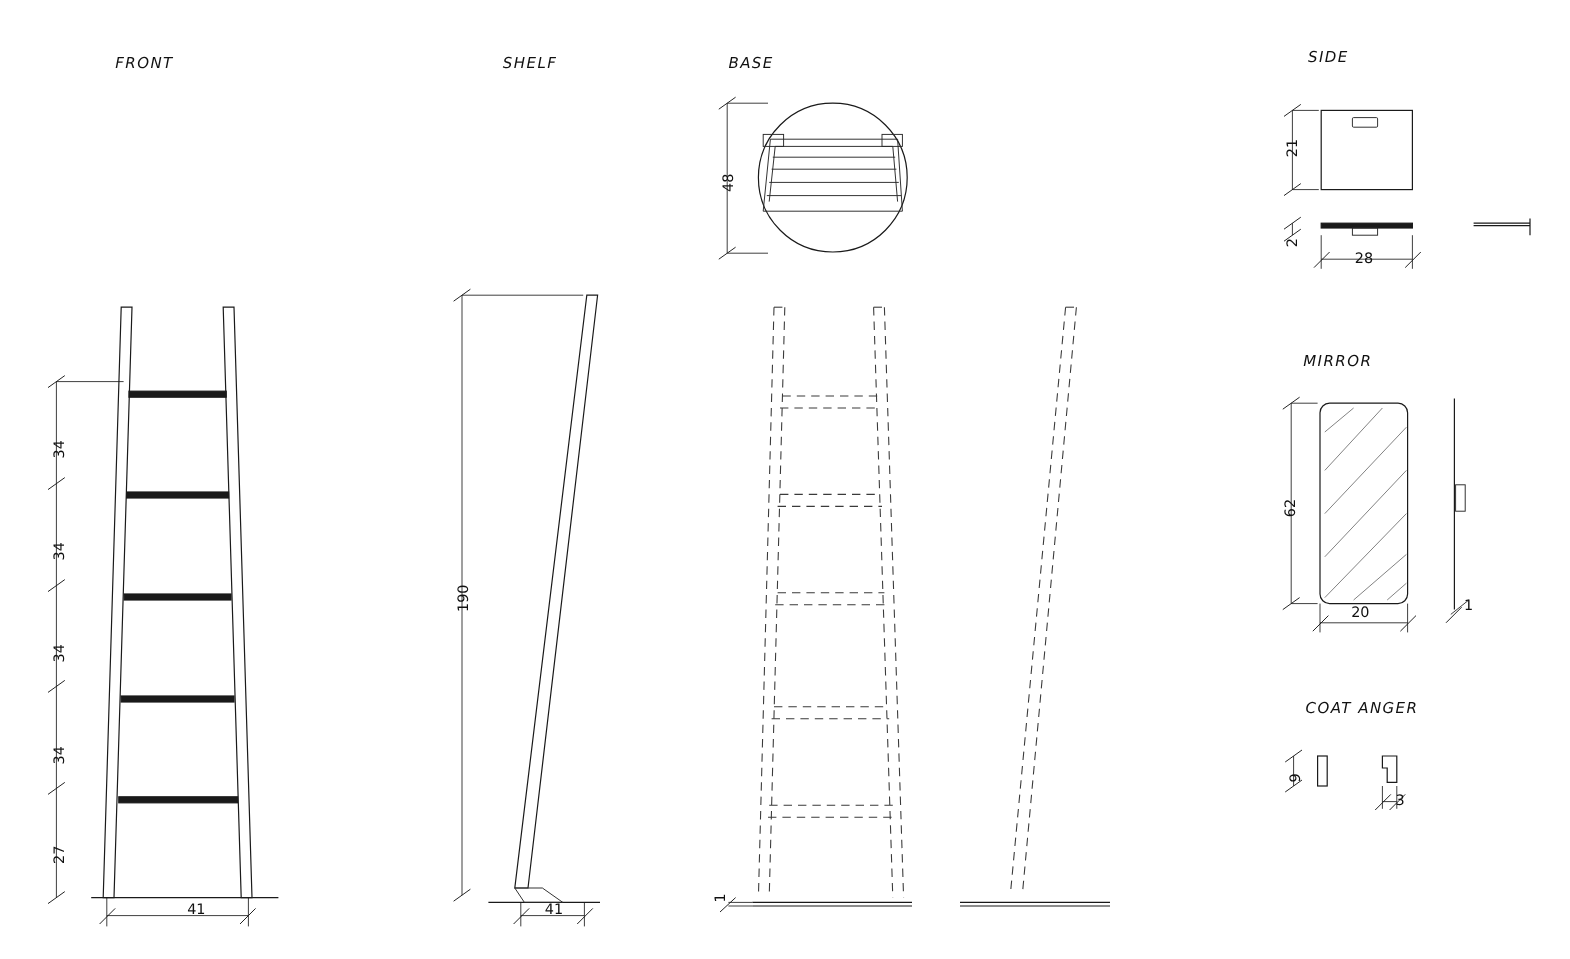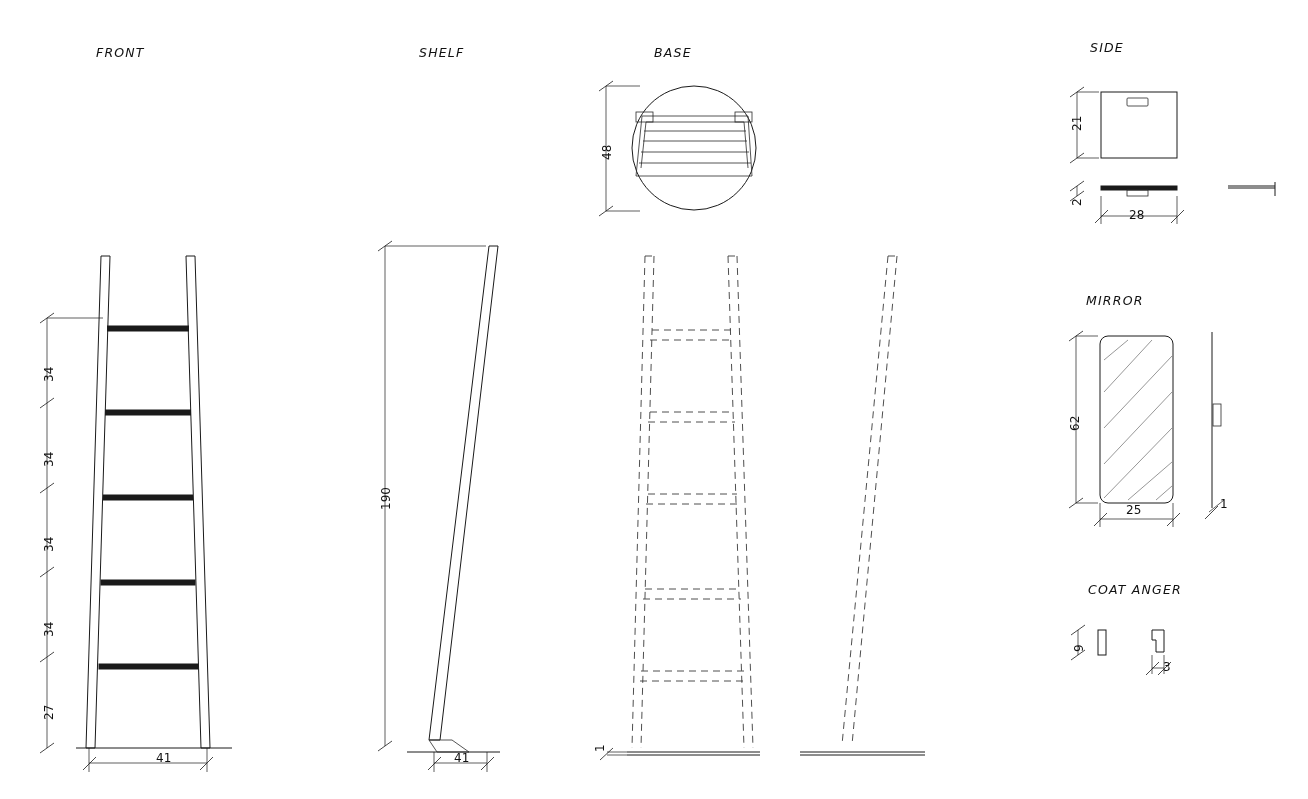--- a/index.html
+++ b/index.html
@@ -19,21 +19,21 @@
   .fillbar{fill:#1a1a1a;stroke:#1a1a1a;stroke-width:1;}
   .glass{stroke:#6a6a6a;stroke-width:0.7;fill:none;}
 </style>
 </head>
 <body>
 
 <div class="stage">
 
   <div class="lbl" style="left:96px;top:45px;">FRONT</div>
   <div class="lbl" style="left:419px;top:45px;">SHELF</div>
-  <div class="lbl" style="left:654px;top:45px;">BASE</div>
+  <div class="lbl" style="left:607px;top:45px;">BASE</div>
   <div class="lbl" style="left:1090px;top:40px;">SIDE</div>
   <div class="lbl" style="left:1086px;top:274px;margin-top:19px;">MIRROR</div>
   <div class="lbl" style="left:1088px;top:582px;">COAT ANGER</div>
 
   <svg width="1308" height="799" viewBox="0 0 1308 799">
 
     <g>
 
       <path class="ln" d="M101,256 L86,748 L95,748 L110,256 Z"></path>
 
@@ -253,19 +253,19 @@
   <div class="dim" style="left:454px;top:751px;">41</div>
 
   <div class="dim vert" style="left:600px;top:160px;">48</div>
   <div class="dim vert" style="left:593px;top:752px;">1</div>
 
   <div class="dim vert" style="left:1070px;top:131px;">21</div>
   <div class="dim vert" style="left:1070px;top:206px;">2</div>
   <div class="dim" style="left:1129px;top:208px;">28</div>
 
   <div class="dim vert" style="left:1068px;top:431px;">62</div>
-  <div class="dim" style="left:1126px;top:503px;">25</div>
+  <div class="dim" style="left:1126px;top:503px;">20</div>
   <div class="dim" style="left:1220px;top:497px;">1</div>
 
   <div class="dim vert" style="left:1072px;top:652px;">9</div>
   <div class="dim" style="left:1163px;top:660px;">3</div>
 
 </div>
 
 </body></html>

